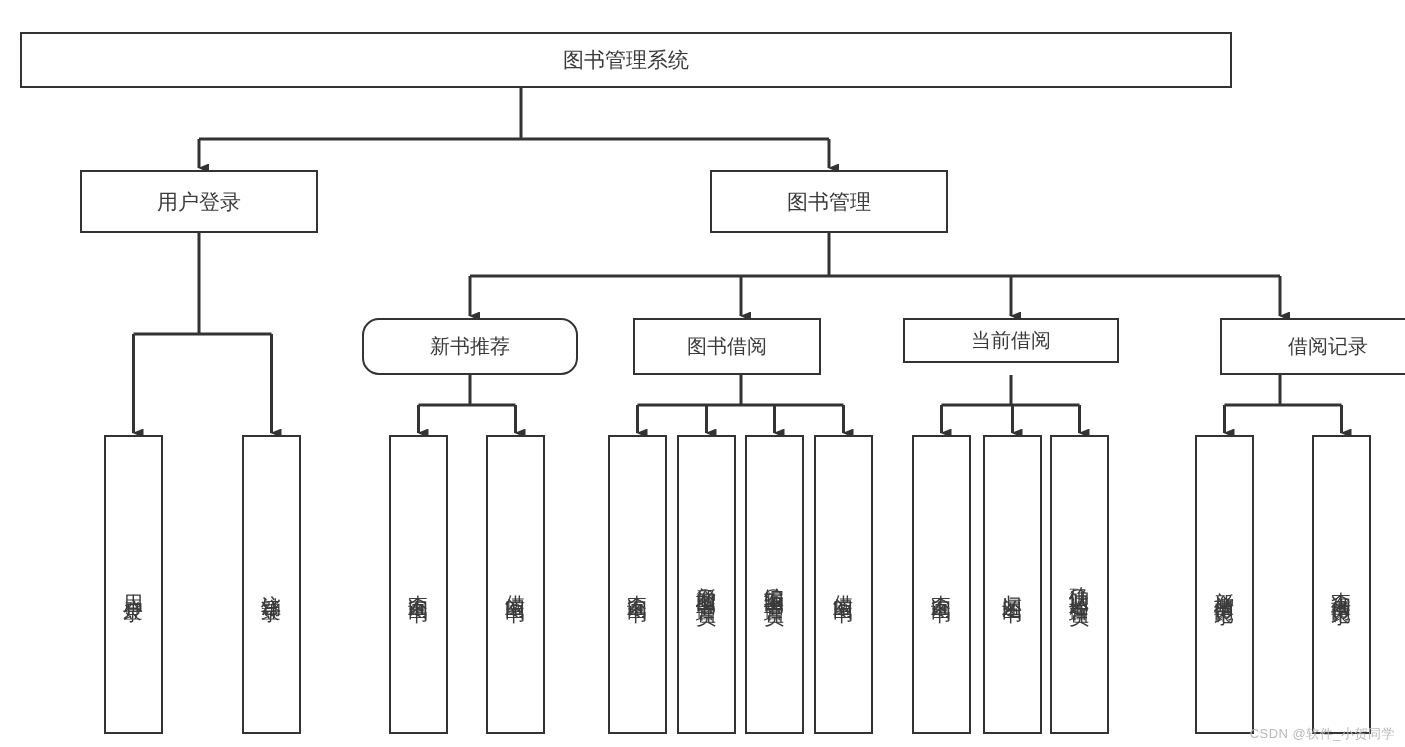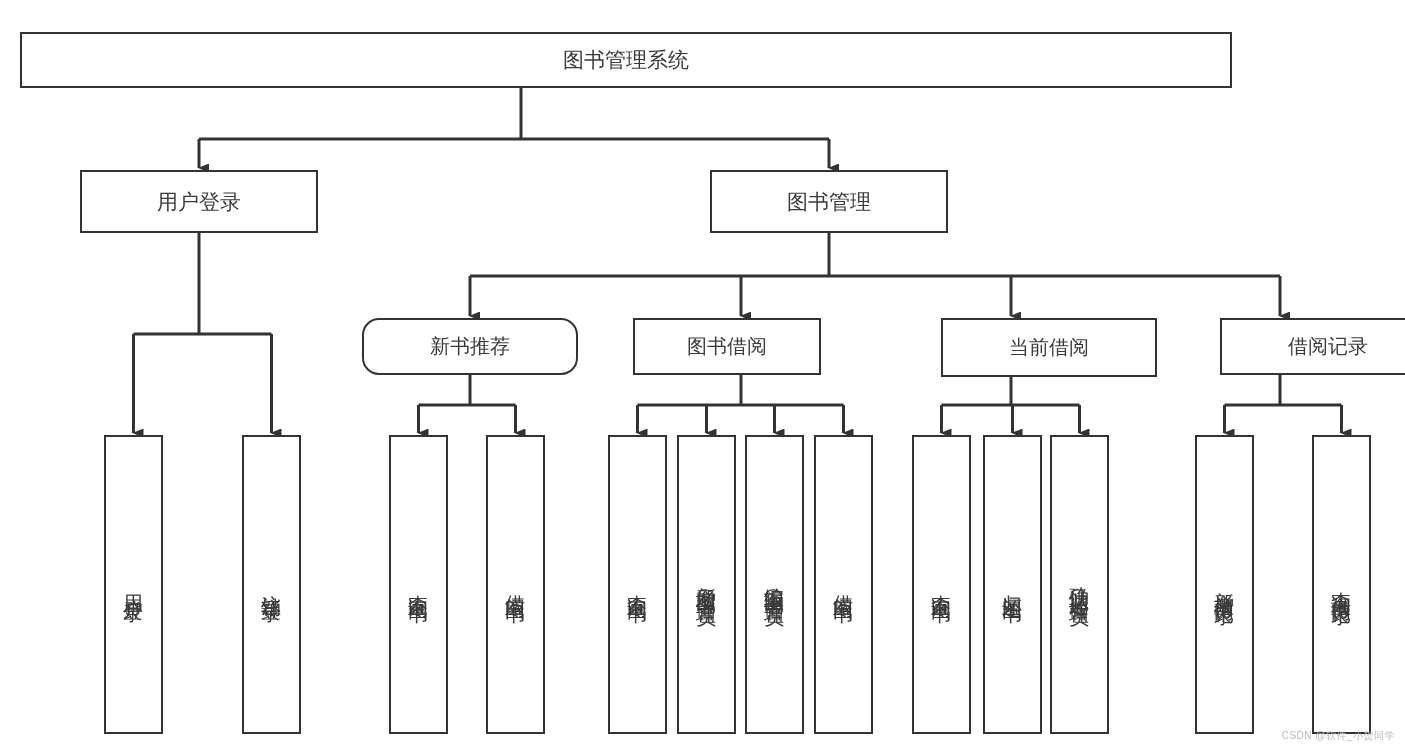--- a/index.html
+++ b/index.html
@@ -52,21 +52,21 @@
     writing-mode: vertical-rl;
     text-orientation: upright;
     letter-spacing: 3px;
     white-space: nowrap;
     line-height: 1;
   }
   #watermark {
     position: absolute;
     right: 10px;
     bottom: 4px;
-    font-size: 10px;
+    font-size: 13px;
     color: #b9b9b9;
     font-family: "Liberation Sans", "DejaVu Sans", sans-serif;
     letter-spacing: 0.5px;
     pointer-events: none;
     user-select: none;
   }
 </style>
 </head>
 <body>
 
@@ -118,21 +118,21 @@
       </div>
       <div class="node-box node-l2" style="left: 710px; top: 170px; width: 238px; height: 63px;">
         <span class="node-label">图书管理</span>
       </div>
       <div class="node-box node-l3" style="left: 362px; top: 318px; width: 216px; height: 57px; border-radius: 17px;">
         <span class="node-label">新书推荐</span>
       </div>
       <div class="node-box node-l3" style="left: 633px; top: 318px; width: 188px; height: 57px;">
         <span class="node-label">图书借阅</span>
       </div>
-      <div class="node-box node-l3" style="left: 941px; top: 318px; width: 216px; height: 59px;">
+      <div class="node-box node-l3" style="left: 903px; top: 318px; width: 216px; height: 45px;">
         <span class="node-label">当前借阅</span>
       </div>
       <div class="node-box node-l3" style="left: 1220px; top: 318px; width: 216px; height: 57px;">
         <span class="node-label">借阅记录</span>
       </div>
       <div class="node-box node-leaf" style="left: 104px; top: 435px; width: 59px; height: 299px;">
         <span class="node-label">用户登录</span>
       </div>
       <div class="node-box node-leaf" style="left: 242px; top: 435px; width: 59px; height: 299px;">
         <span class="node-label">注销登录</span>

